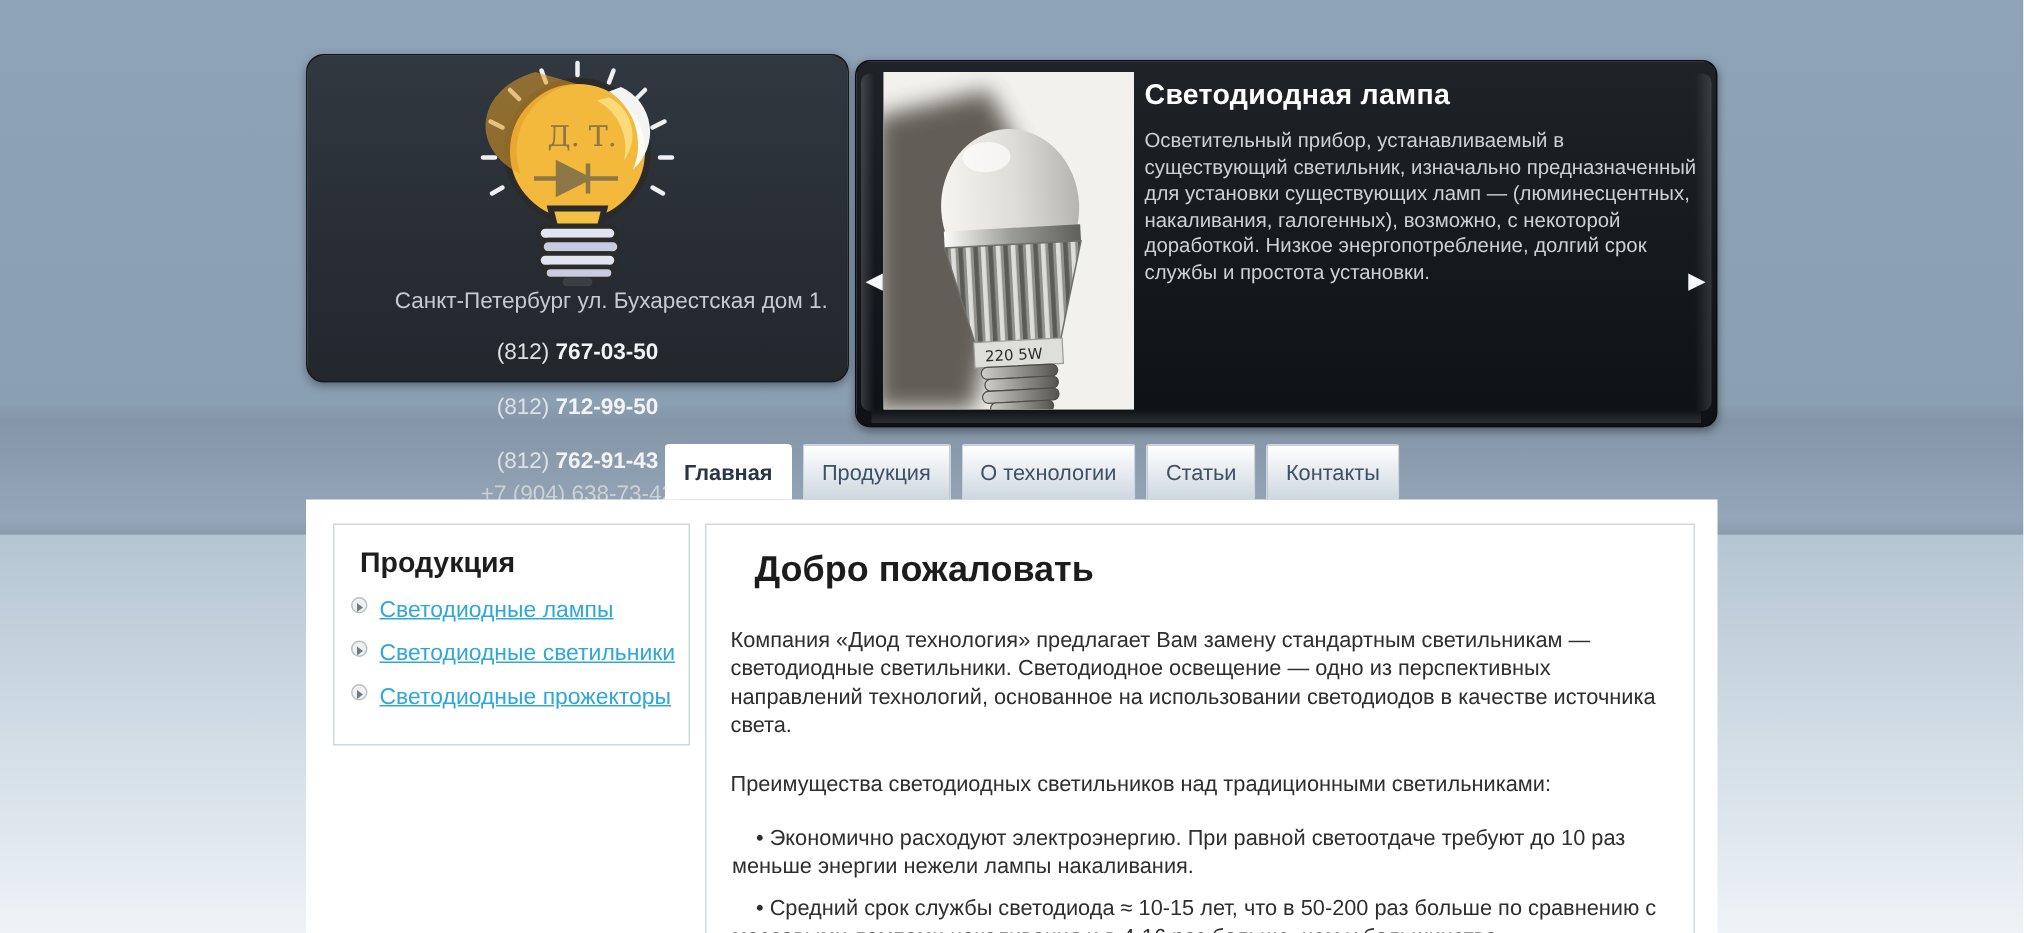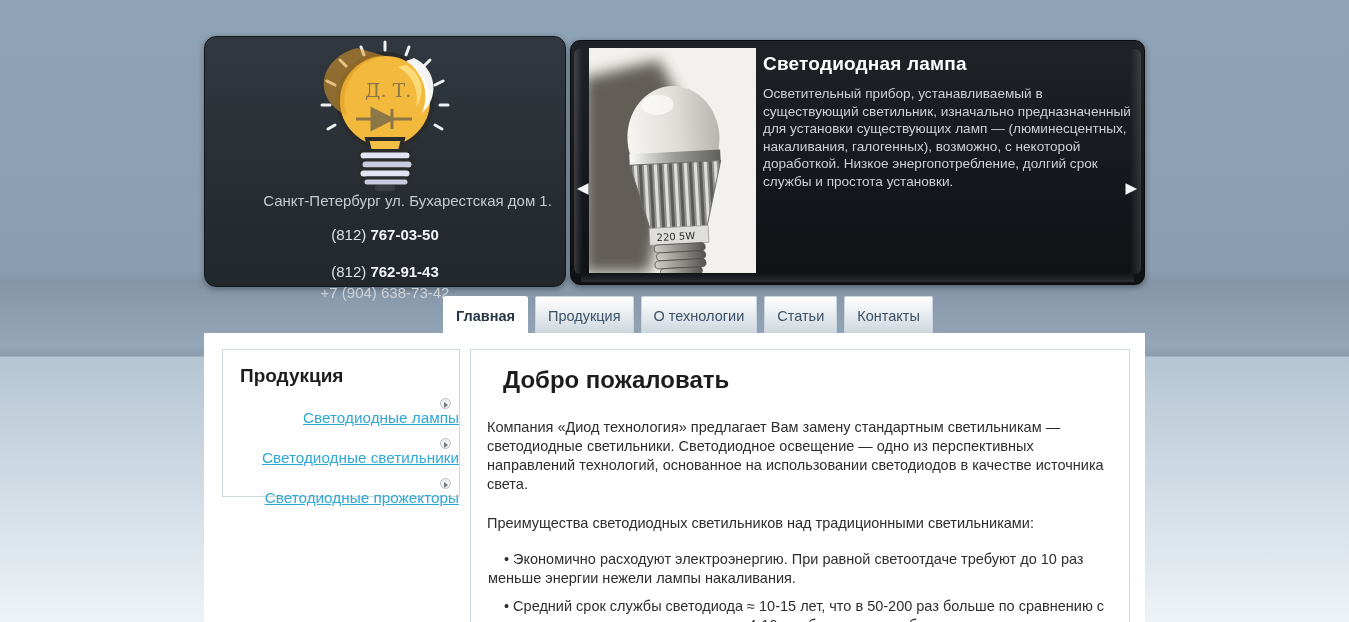--- a/index.html
+++ b/index.html
@@ -9,21 +9,21 @@
   .page {
     position: relative; width:1349px; height:622px; overflow:hidden;
     background: linear-gradient(180deg,
       #8ea3b6 0px, #8b9fb2 270px, #8495a7 281px,
       #94a6b7 345px, #8a9cad 356px,
       #b4c5d3 357px, #c4d2dd 430px, #eef3f7 622px);
   }
 
   
   .hdr-left {
-    position:absolute; left:204px; top:36px; width:362px; height:251px;
+    position:absolute; left:204px; top:36px; width:362px; height:219px;
     background: linear-gradient(180deg,#31383f 0%, #282e34 55%, #22272c 100%);
     border:1px solid #15181b; border-radius:12px;
     box-shadow: 0 2px 6px rgba(0,0,0,.35);
     text-align:center; color:#c9ced3;
   }
   .hdr-left svg.logo { display:block; margin:2px auto 0; }
   .addr { font-size:15px; color:#c5cbd0; margin-top:1px;margin-left:45px; }
   .phone-line { font-size:15px; color:#dde1e4; line-height:21.5px; margin-top:15px; }
   .phone-line b { color:#f1f3f5; }
   .mobile-line { font-size:15px; color:#ccd1d5; line-height:21.5px; }
@@ -77,21 +77,21 @@
   .wrapper {
     position:absolute; left:204px; top:333px; width:941px; height:289px;
     background:#ffffff; overflow:hidden;
   }
   .side-box {
     position:absolute; left:18px; top:16px; width:238px; height:148px;
     border:1px solid #ccdae0; background:#fff;
   }
   .side-title { font:bold 19px "Liberation Sans", sans-serif; color:#1d1d1d; margin:15px 0 6px 17px; }
   .side-list { list-style:none; margin:0 0 0 11px; }
-  .side-list li { display:flex; align-items:flex-end; margin-top:11px;flex-direction:column; }
+  .side-list li { display:flex; align-items:flex-start; margin-top:11px; }
   .bullet-ico {
     width:11px; height:11px; border-radius:50%; flex:0 0 11px;
     background:#f1f1f1; border:1px solid #b9c0c6; position:relative; margin-right:8px;
   }
   .bullet-ico::after {
     content:""; position:absolute; left:3px; top:2.5px;
     border-left:4px solid #707b84; border-top:3px solid transparent; border-bottom:3px solid transparent;
   }
   .side-link { font-size:15.3px; color:#2fa7d9; text-decoration:underline; cursor:pointer; }
 
@@ -142,20 +142,21 @@
       <g stroke="#2b2b2b" stroke-width="3">
         <rect x="49" y="112" width="52" height="9" rx="4.5" fill="#e3e4f2"></rect>
         <rect x="51" y="121" width="52" height="9" rx="4.5" fill="#c9cbe0"></rect>
         <rect x="49" y="130" width="52" height="9" rx="4.5" fill="#e3e4f2"></rect>
         <rect x="53" y="139" width="46" height="8" rx="4" fill="#c9cbe0"></rect>
       </g>
       <rect x="65" y="146" width="20" height="6" rx="3" fill="#3a3f44"></rect>
     </svg>
     <div class="addr">Санкт-Петербург ул. Бухарестская дом 1.</div>
     <div class="phone-line"><span>(812)</span> <b>767-03-50</b></div>
+    <div class="phone-line"><span>(812)</span> <b>712-99-50</b></div>
     <div class="phone-line"><span>(812)</span> <b>762-91-43</b></div>
     <div class="mobile-line">+7 (904) 638-73-42</div>
   </div>
 
   <div class="slider">
     <div class="edge-left"></div>
     <div class="edge-right"></div>
     <div class="edge-bottom"></div>
 
     <div class="slide-photo">

